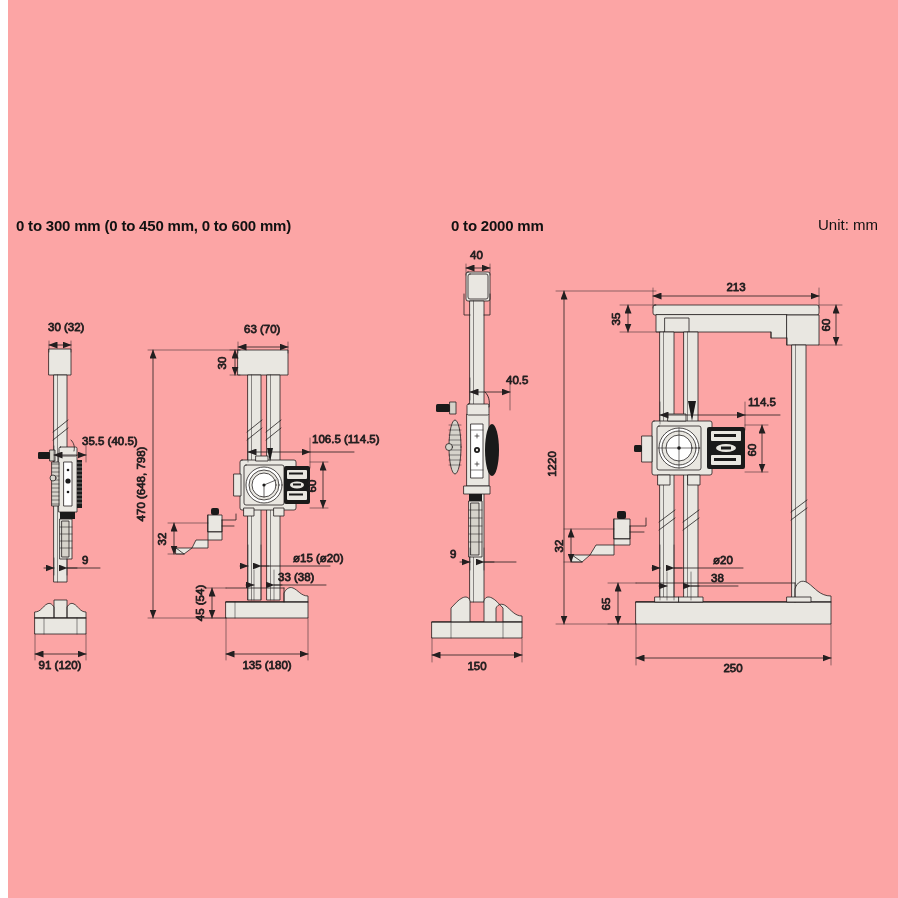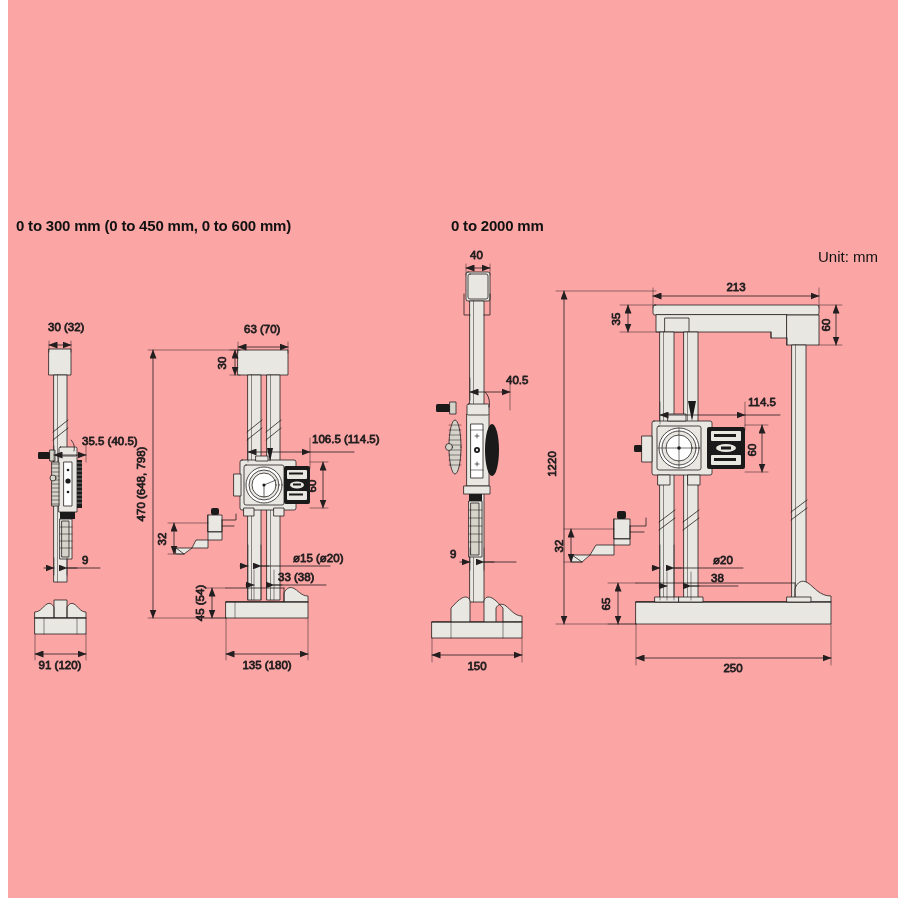--- a/index.html
+++ b/index.html
@@ -34,21 +34,20 @@
   #hdr-a { left: 8px;  top: 217px; }
   #hdr-b { left: 443px; top: 217px; }
   #unit-lbl {
     position: absolute;
     left: 810px;
     top: 216px;
     font-size: 15px;
     font-weight: normal;
     color: #111;
     white-space: nowrap;
-    margin-top: 32px;
   }
   svg#dwg {
     position: absolute;
     left: 0;
     top: 0;
     display: block;
   }
   .dimtxt {
     font-family: "Liberation Sans", sans-serif;
     font-size: 11.5px;

